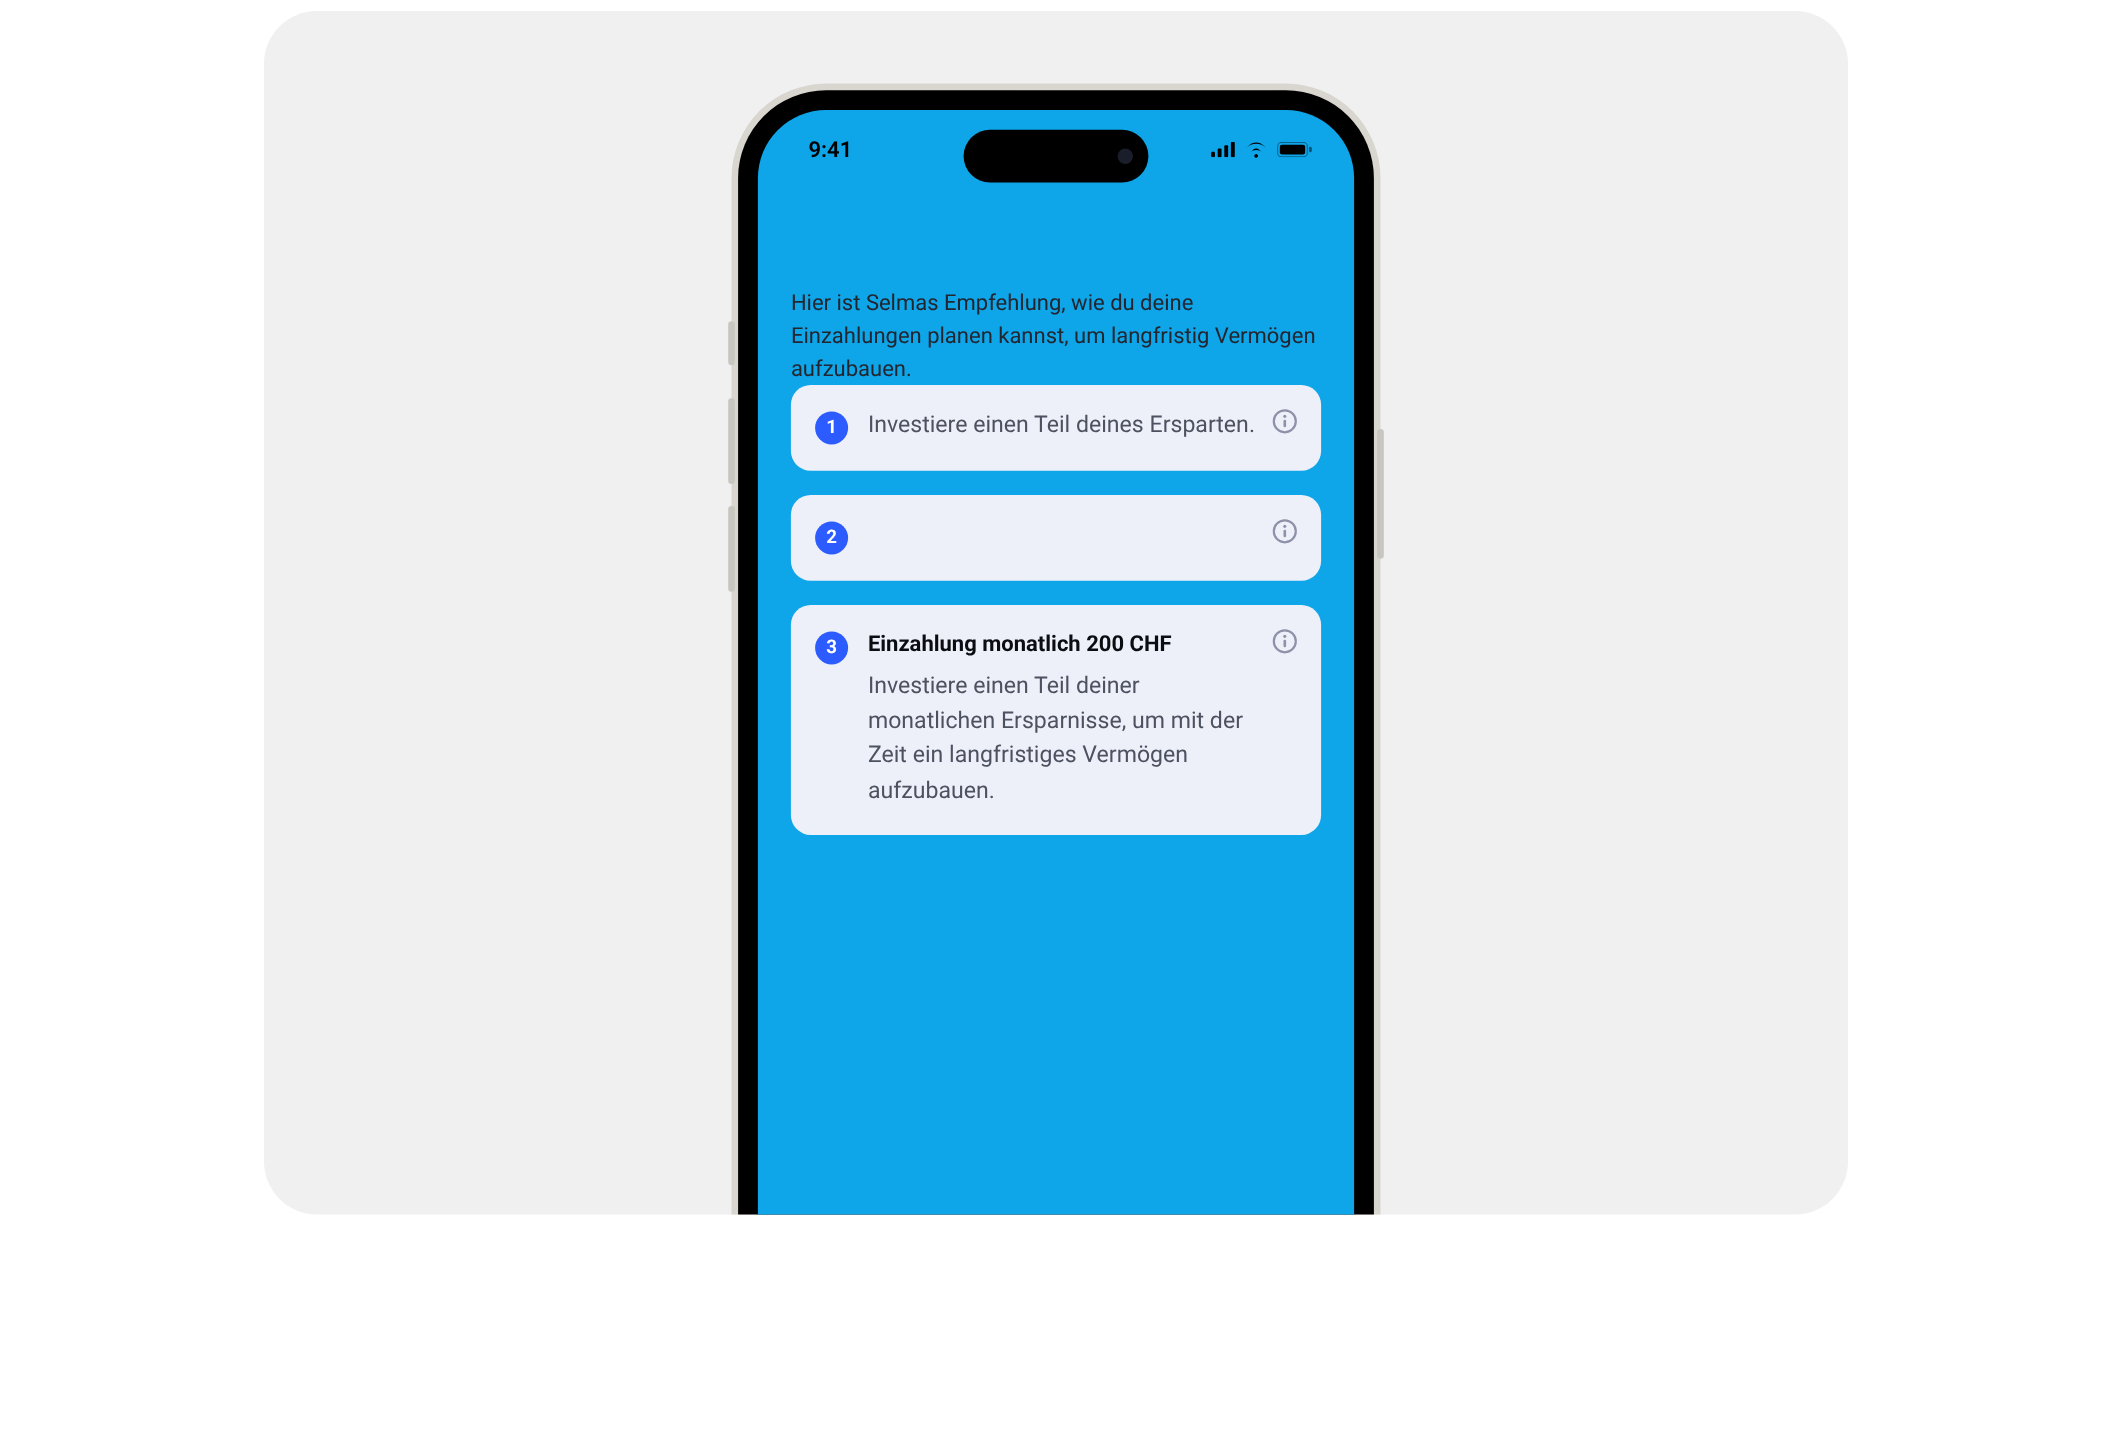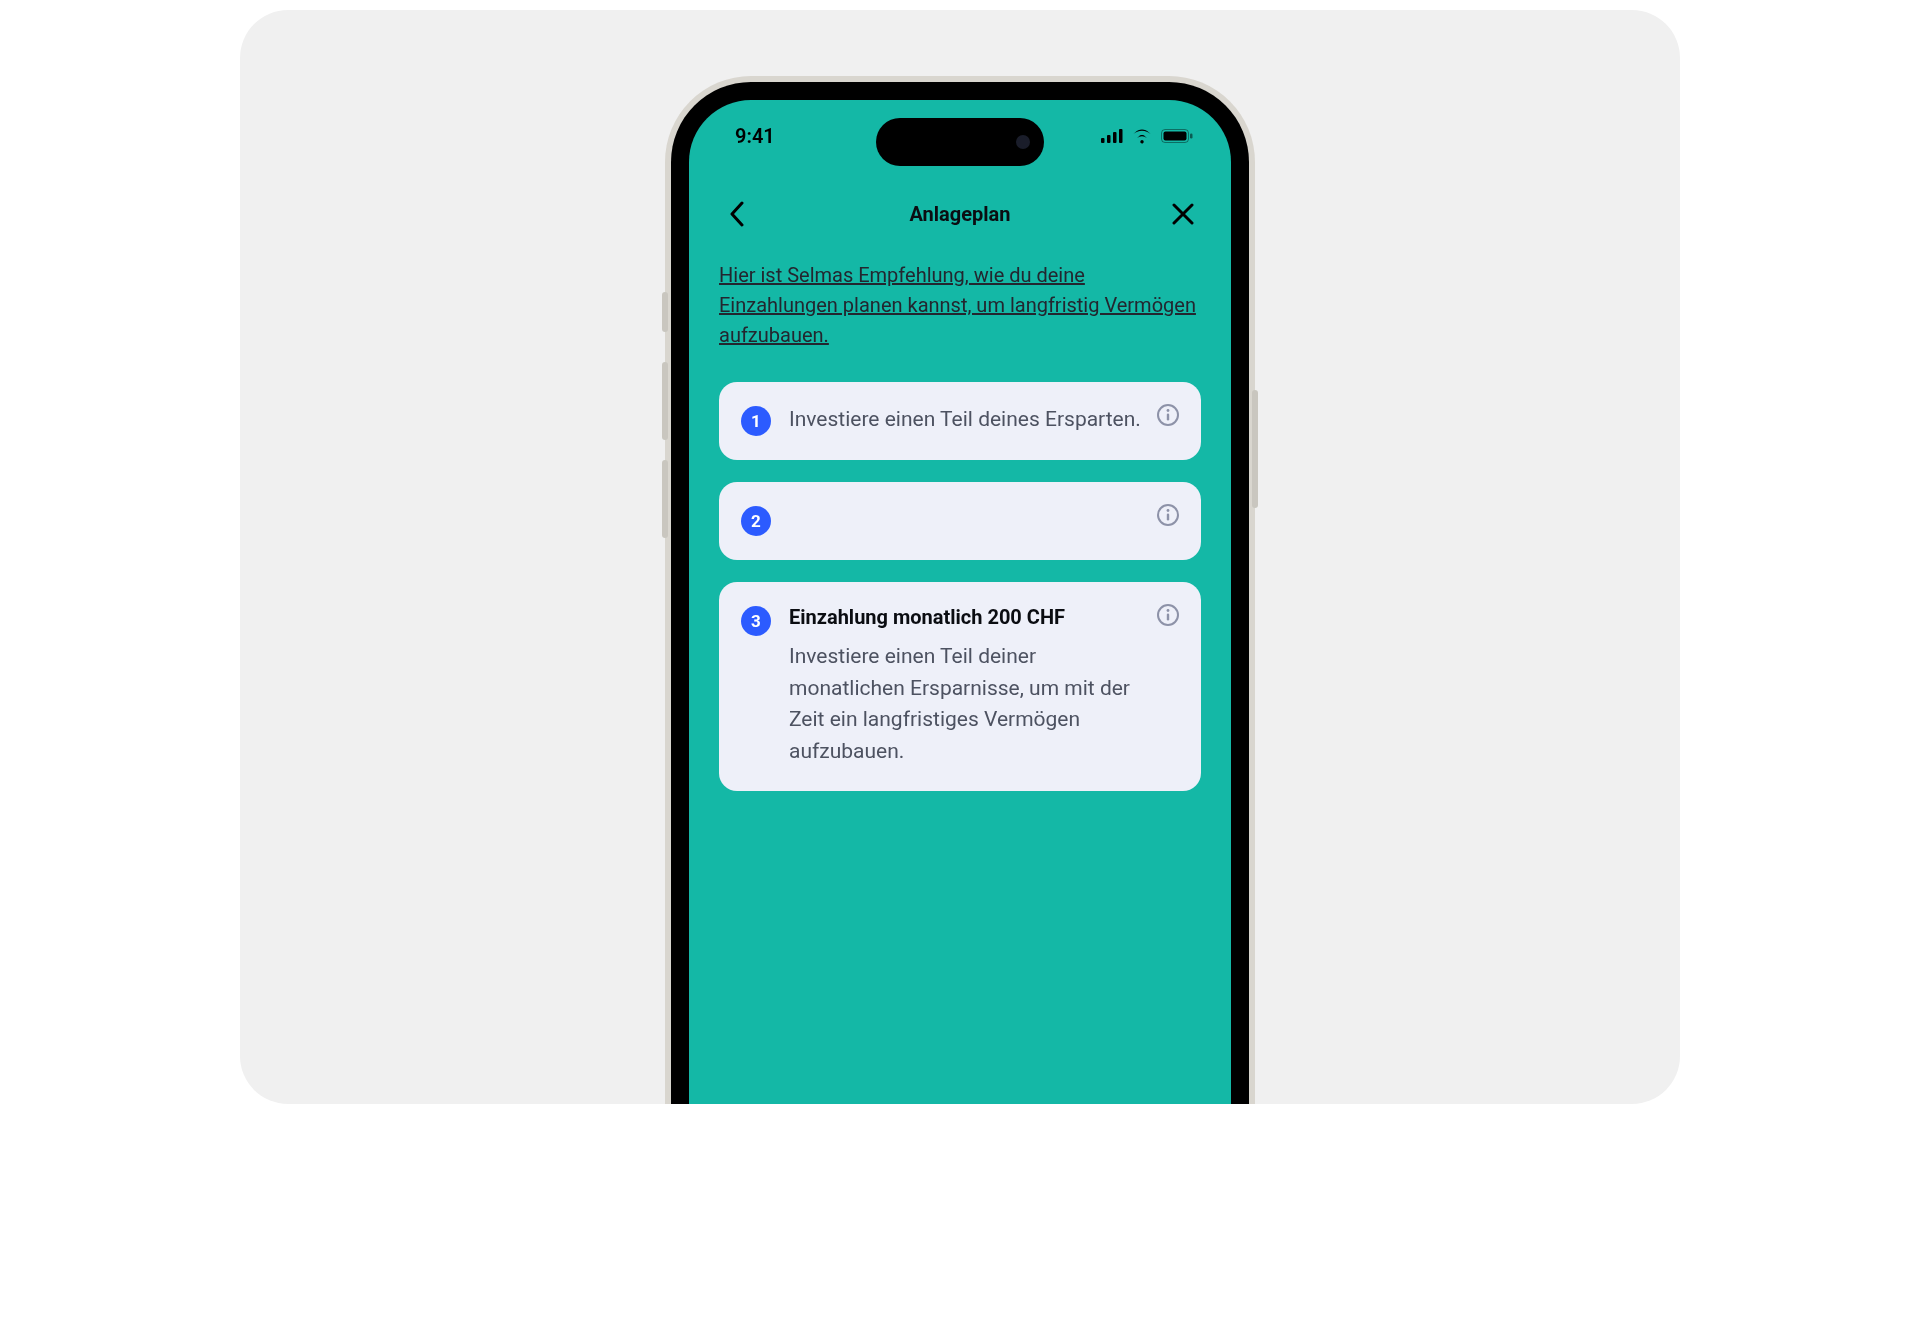--- a/index.html
+++ b/index.html
@@ -35,21 +35,21 @@
     padding: 6px;
   }
   .phone-bezel {
     width: 100%; height: 100%;
     background: #000;
     border-radius: 80px;
     padding: 18px;
   }
   .screen {
     width: 100%; height: 100%;
-    background: #14b8a6;
+    background: #0ea5e9;
     border-radius: 62px;
     overflow: hidden;
     position: relative;
   }
   
   .island {
     position: absolute;
     top: 18px;
     left: 50%;
     transform: translateX(-50%);
@@ -112,22 +112,20 @@
     font-size:30px;
     font-weight:800;
     color:#0b0d12;
     letter-spacing:-0.2px;
     margin-bottom:14px;
   }
   p.page-sub {
     font-size:20px;
     line-height:1.5;
     color:#23262f;
-    margin-bottom:32px;
-    text-decoration:underline;
   }
   .cards { display:flex; flex-direction:column; gap:22px; }
   .card {
     background:#eef0f9;
     border-radius:18px;
     padding:22px 22px 24px 22px;
     display:flex;
     gap:18px;
     position:relative;
   }
@@ -204,37 +202,20 @@
             <span>
               <svg width="32" height="14" viewBox="0 0 32 14">
                   <rect x="0.5" y="0.5" width="27" height="13" rx="3.5" fill="none" stroke="#000" stroke-opacity="0.4"></rect>
                   <rect x="2.5" y="2.5" width="23" height="9" rx="2" fill="#000"></rect>
                   <rect x="29" y="4.5" width="2.5" height="5" rx="1.2" fill="#000" fill-opacity="0.5"></rect>
                 </svg>
             </span>
           </div>
         </div>
 
-        <div class="navbar">
-          <div class="nav-btn">
-            <span>
-              <svg width="16" height="26" viewBox="0 0 16 26">
-                  <path d="M13 2 L3 13 L13 24" fill="none" stroke="#000" stroke-width="3" stroke-linecap="round" stroke-linejoin="round"></path>
-                </svg>
-            </span>
-          </div>
-          <span class="title">Anlageplan</span>
-          <div class="nav-btn">
-            <span>
-              <svg width="22" height="22" viewBox="0 0 22 22">
-                  <path d="M2 2 L20 20 M20 2 L2 20" stroke="#000" stroke-width="3" stroke-linecap="round"></path>
-                </svg>
-            </span>
-          </div>
-        </div>
 
         <div class="content">
           <p class="page-sub">Hier ist Selmas Empfehlung, wie du deine Einzahlungen planen kannst, um langfristig Vermögen aufzubauen.</p>
 
           <div class="cards">
 
             <div class="card">
               <div class="badge">1</div>
               <div class="card-body">
                 <div class="card-desc">Investiere einen Teil deines Ersparten.</div>

